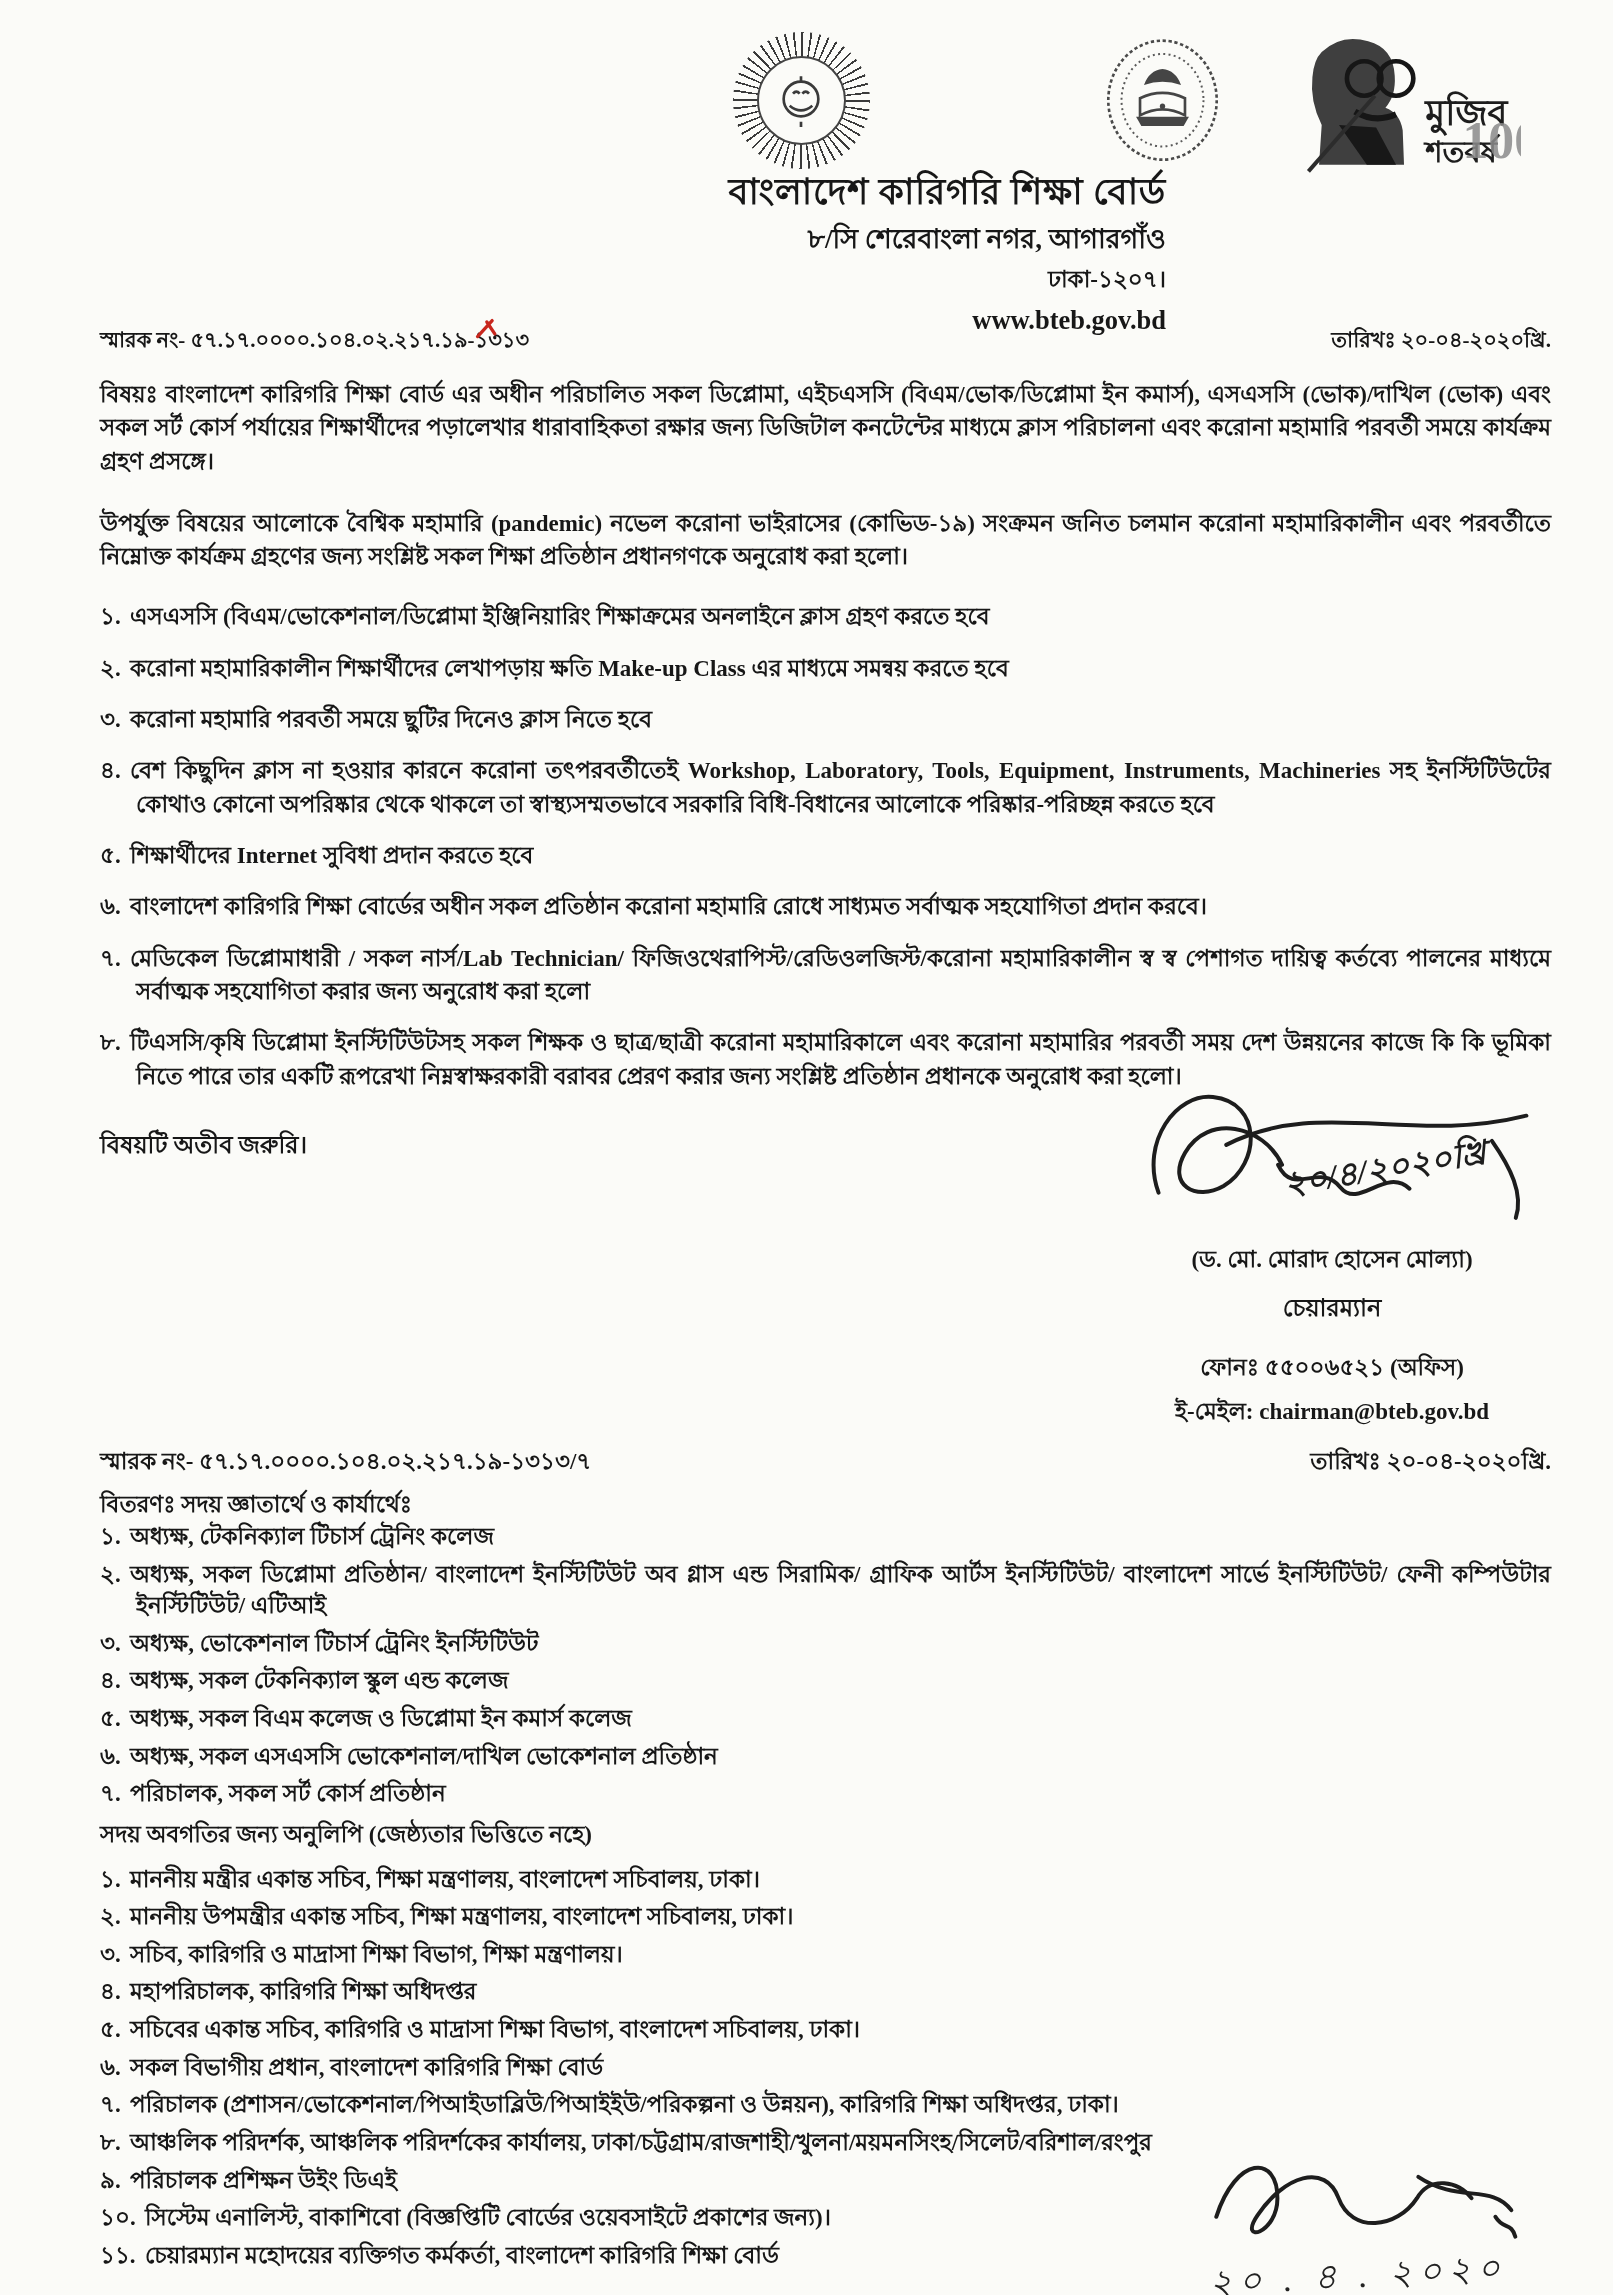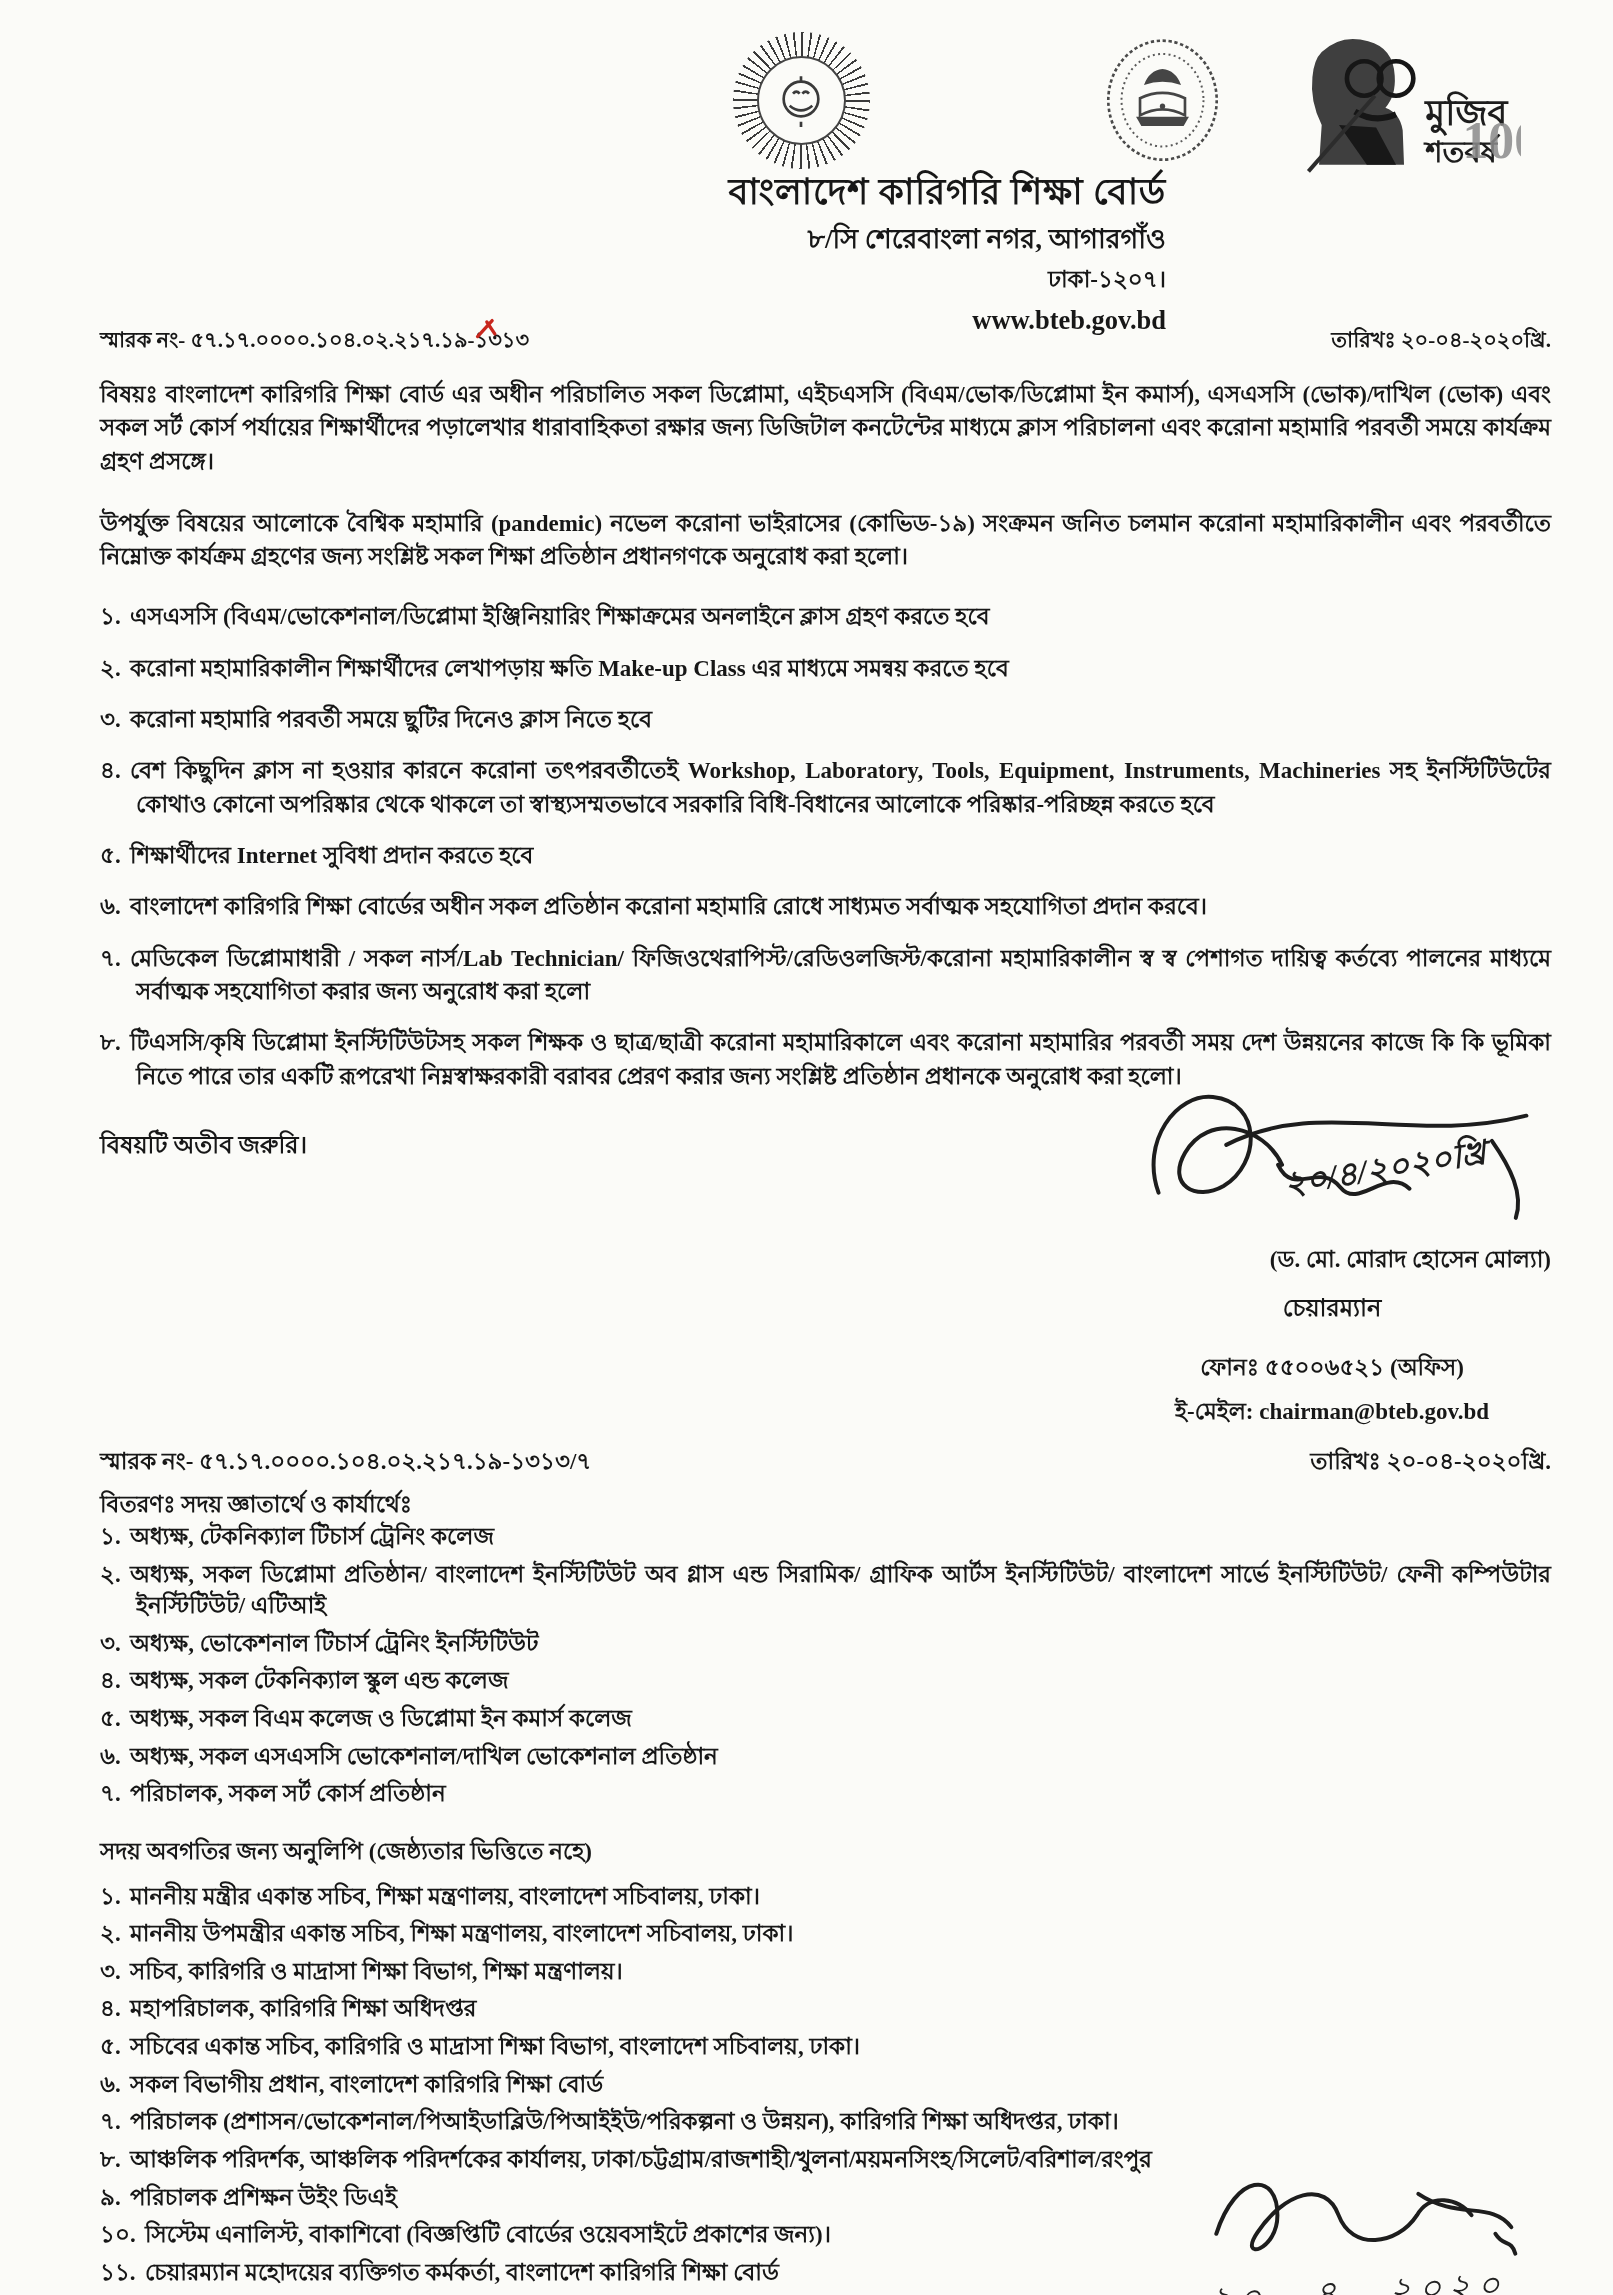--- a/index.html
+++ b/index.html
@@ -29,28 +29,28 @@
   .m1{margin-top:0px;font-size:21px;}
   .red-tick{position:absolute;left:372px;top:-10.6px;width:35px;height:30.5px;}
   .subject{margin-top:22.6px;text-align:justify;font-size:23px;}
   .intro{margin-top:29px;text-align:justify;font-size:23px;}
   .dirlist{margin-top:26.5px;}
   .li{padding-left:36px;text-indent:-36px;margin-bottom:18px;text-align:justify;font-size:23px;}
   .li .num{margin-right:9.3px;}
   .sig-row{display:flex;justify-content:space-between;align-items:flex-start;margin-top:4px;}
   .urgent{font-size:24px;margin-top:17px;white-space:nowrap;}
   .sigblock{width:438px;text-align:center;margin-top:-30.5px;}
-  .sigblock .name{margin-top:0px;font-size:23px;text-align:right;}
+  .sigblock .name{margin-top:0px;font-size:23px;}
   .sigblock .desig{margin-top:14.6px;font-size:24px;}
   .sigblock .phone{margin-top:25px;font-size:23px;}
   .sigblock .email{margin-top:10.6px;font-size:23px;}
   .m2{margin-top:17px;font-size:23px;}
   .dist-heading{margin-top:9.3px;font-size:23px;}
   .tightlist .li{margin-bottom:6.6px;line-height:1.35;}
-  .cc-wrap{position:relative;margin-top:26px;}
+  .cc-wrap{position:relative;margin-top:9px;}
   .cc-heading{font-size:23px;margin-bottom:12px;}
   .sig2{position:absolute;right:6.6px;top:319px;width:372px;text-align:center;}
   .hand-date{font-size:35px;letter-spacing:6.6px;transform:rotate(-3deg);
     font-style:italic;font-weight:400;margin-top:-9.3px;color:#222;}
   svg text{font-family:"Liberation Serif","DejaVu Serif",serif;}
 </style>
 </head>
 <body>
 
 <div class="page">

